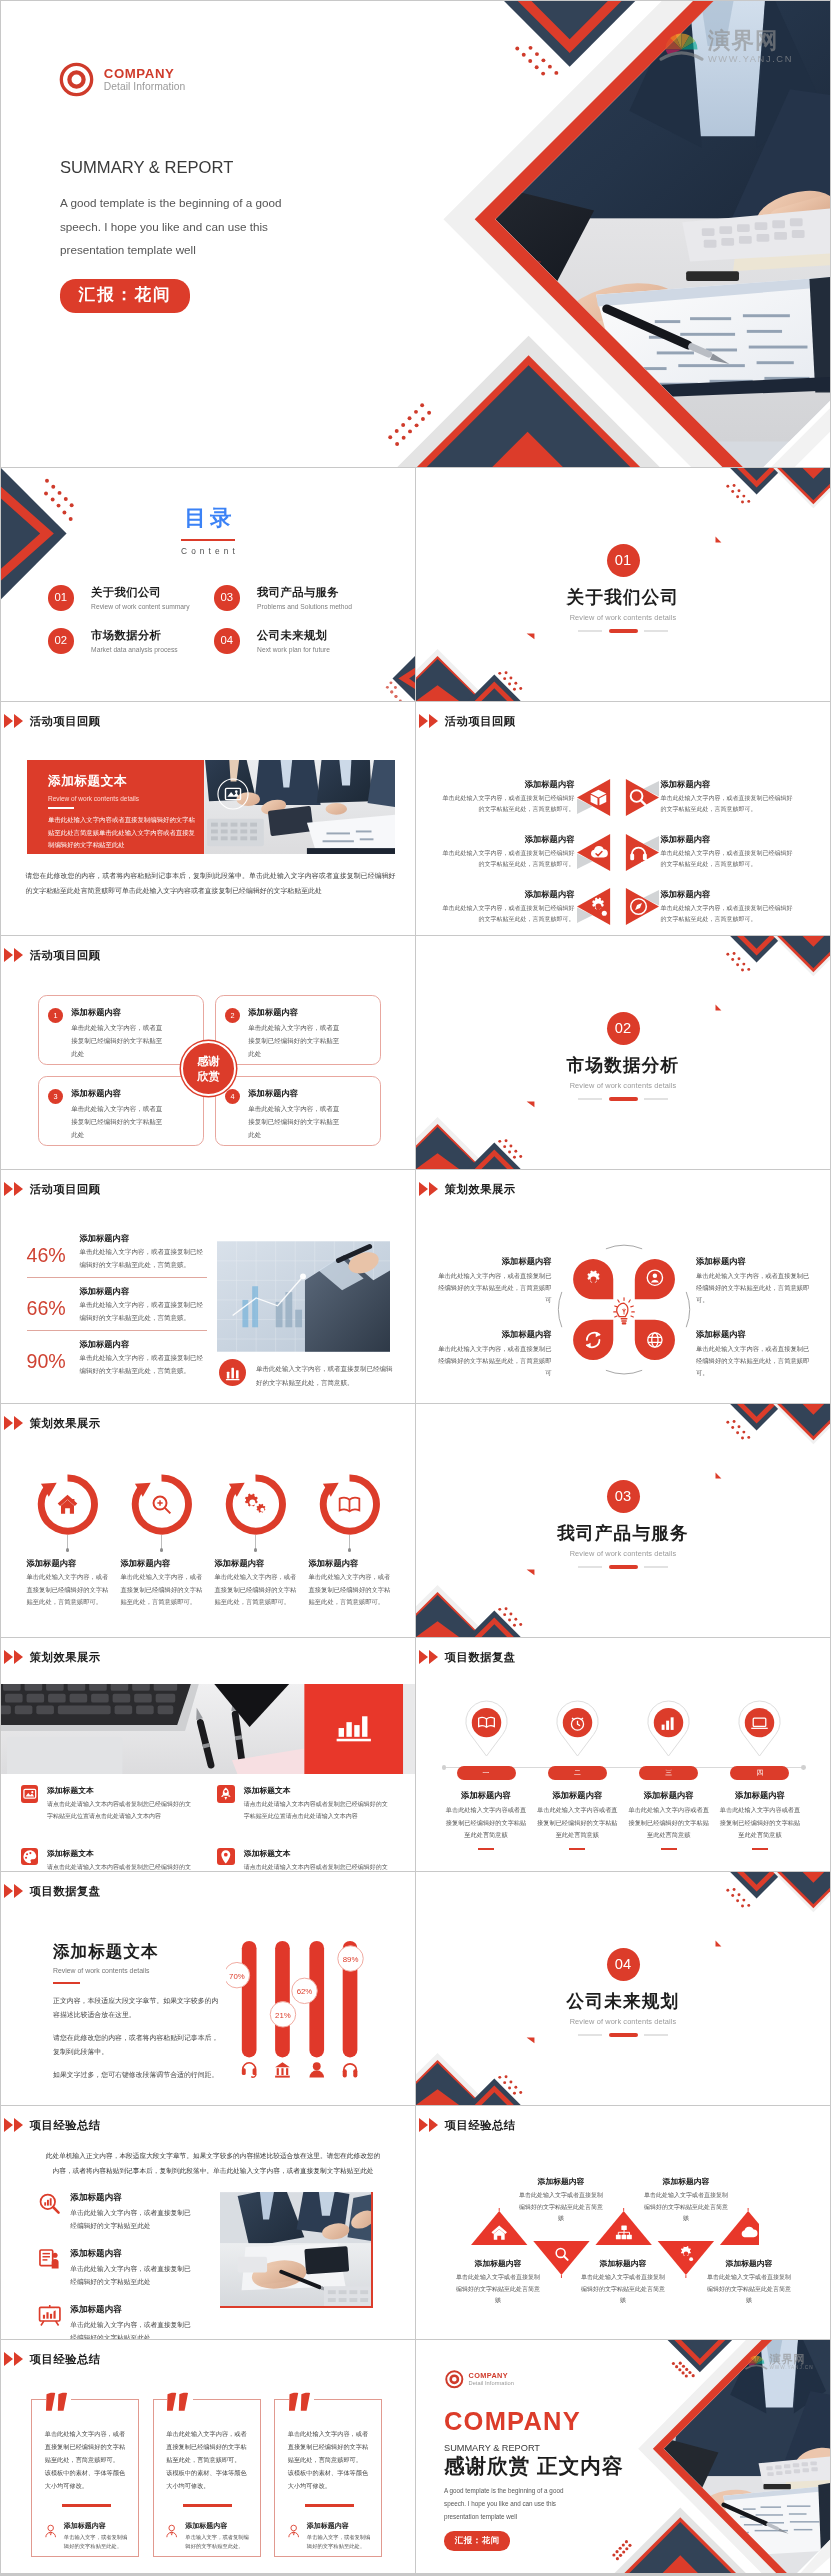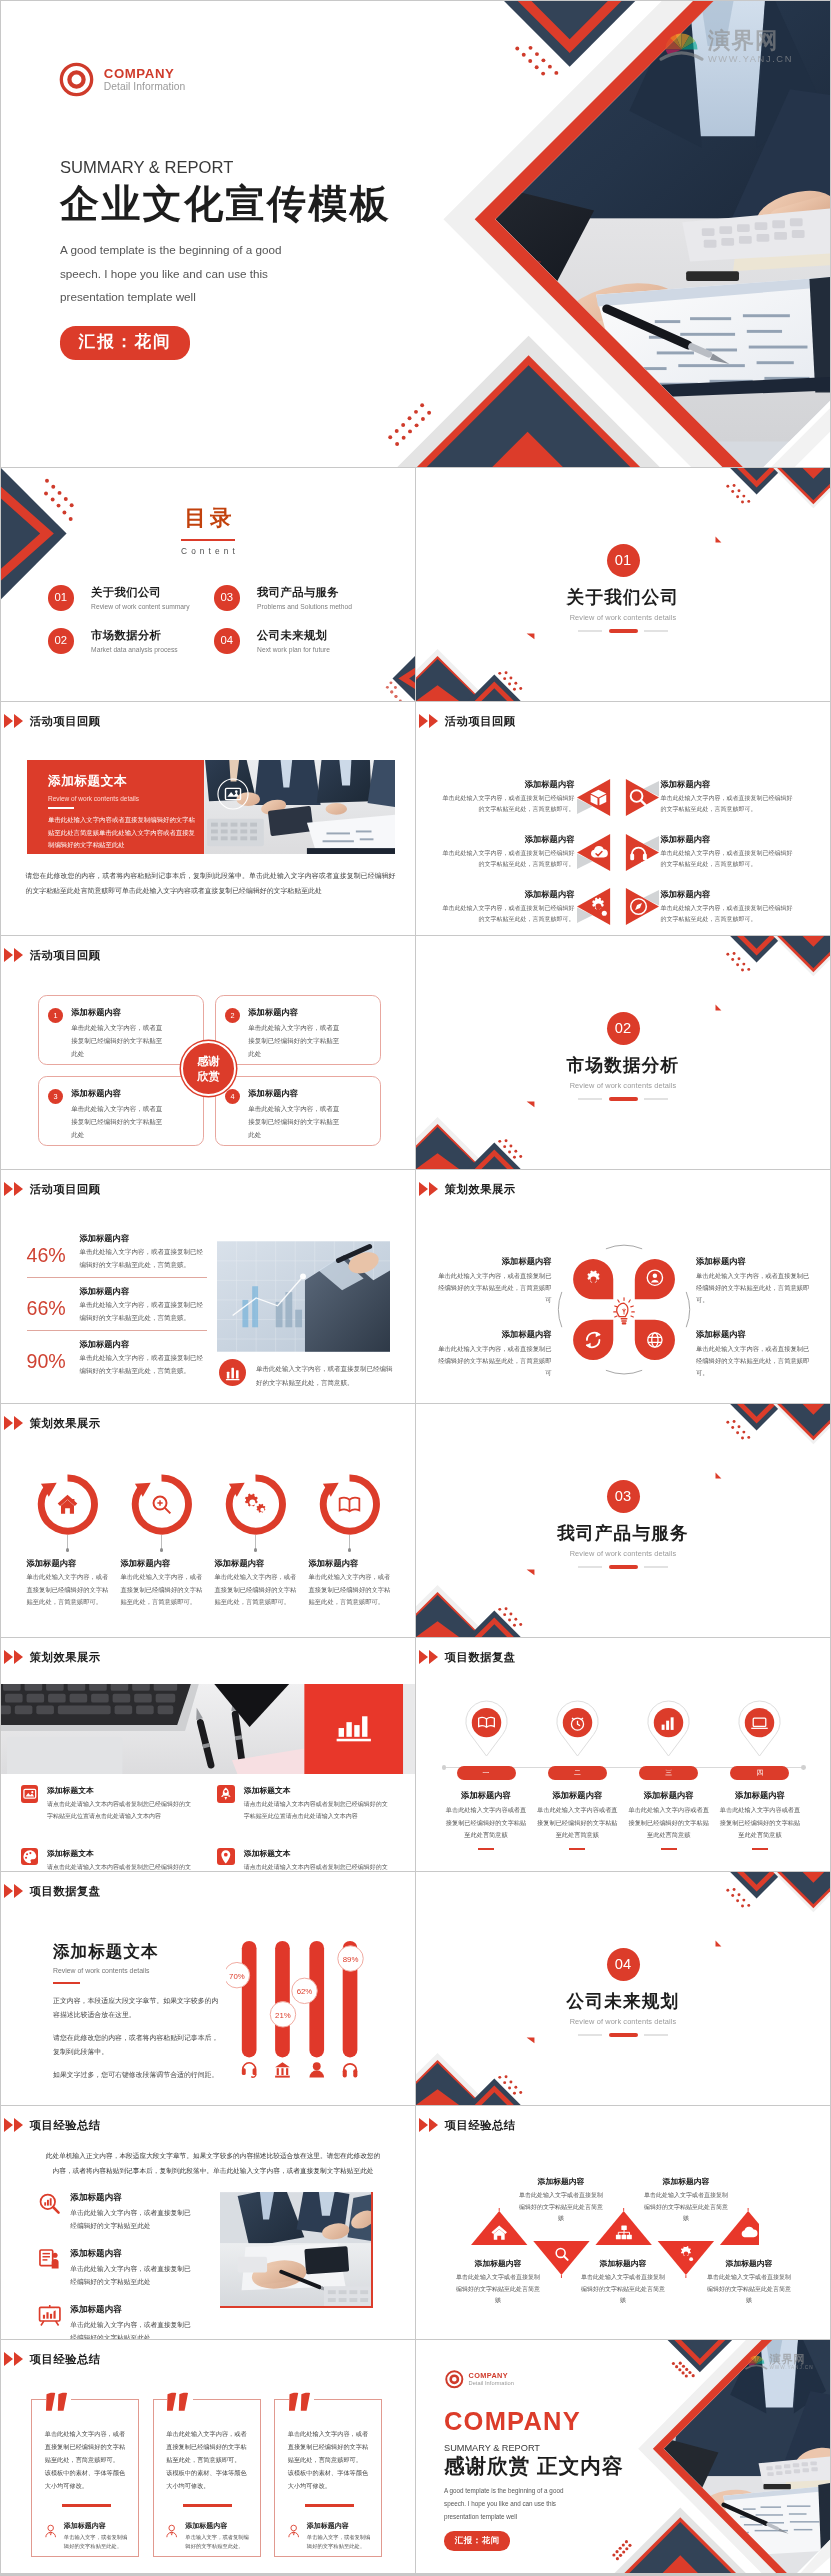--- a/index.html
+++ b/index.html
@@ -305,21 +305,20 @@
       <circle cx="18" cy="18" r="7.3" fill="none" stroke="#cf3b2b" stroke-width="4.4"></circle>
     </svg>
     <div class="txt">
       <div class="cname">COMPANY</div>
       <div class="ctag">Detail Information</div>
     </div>
   </div>
 
   <div class="abs" style="left:59px;top:135px;">
     <div class="cv-sub">SUMMARY &amp; REPORT</div>
-    <div class="cv-cn">企业文化宣传模板</div>
     <div class="cv-desc">
       <div>A good template is the beginning of a good</div>
       <div>speech. I hope you like and can use this</div>
       <div>presentation template well</div>
     </div>
     <div class="cv-badge">汇报：花间</div>
   </div>
 
   <div class="abs" style="left:658px;top:29px;display:flex;align-items:center;opacity:.62">
     <svg width="45" height="33" viewBox="0 0 46 34">
@@ -368,21 +367,21 @@
             <circle cx="403" cy="224.2" r="1.5"></circle>
         <circle cx="394.8" cy="224.1" r="1.5"></circle>
             <circle cx="399.4" cy="228.8" r="1.5"></circle>
         <circle cx="399.1" cy="228.9" r="1.5"></circle>
             <circle cx="403.7" cy="233.4" r="1.5"></circle>
         <circle cx="403.4" cy="233.5" r="1.5"></circle>
             <circle cx="408" cy="238" r="1.5"></circle>
       </g>
     </svg>
     <div class="abs" style="left:0;right:0;top:40px;text-align:center">
-      <div style="font-size:21.5px;font-weight:bold;color:#c2410c;letter-spacing:3.9px;line-height:1;text-indent:3.9px">目录</div>
+      <div style="font-size:21.5px;font-weight:bold;color:#3b82f6;letter-spacing:3.9px;line-height:1;text-indent:3.9px">目录</div>
       <div style="width:54px;height:2px;background:#dc3c2a;margin:9.8px auto 0"></div>
       <div style="font-size:8.3px;color:#4d4d4d;letter-spacing:4.1px;margin-top:4.9px;text-indent:3.9px">Content</div>
     </div>
     <div class="abs" style="left:47px;top:117px;width:333px;display:grid;grid-template-columns:166px 1fr;gap:17.6px 0">
       <div style="display:flex;align-items:center">
         <div style="width:25.5px;height:25.5px;border-radius:50%;background:#dc3c2a;color:#fff;font-size:11.3px;line-height:25.5px;text-align:center;flex:none">01</div>
         <div style="margin-left:17.6px">
           <div style="font-size:11.3px;font-weight:bold;color:#1d1d1d;letter-spacing:0.4px">关于我们公司</div>
           <div style="font-size:6.7px;color:#7d7d7d;margin-top:2.9px">Review of work content summary</div>
         </div>

